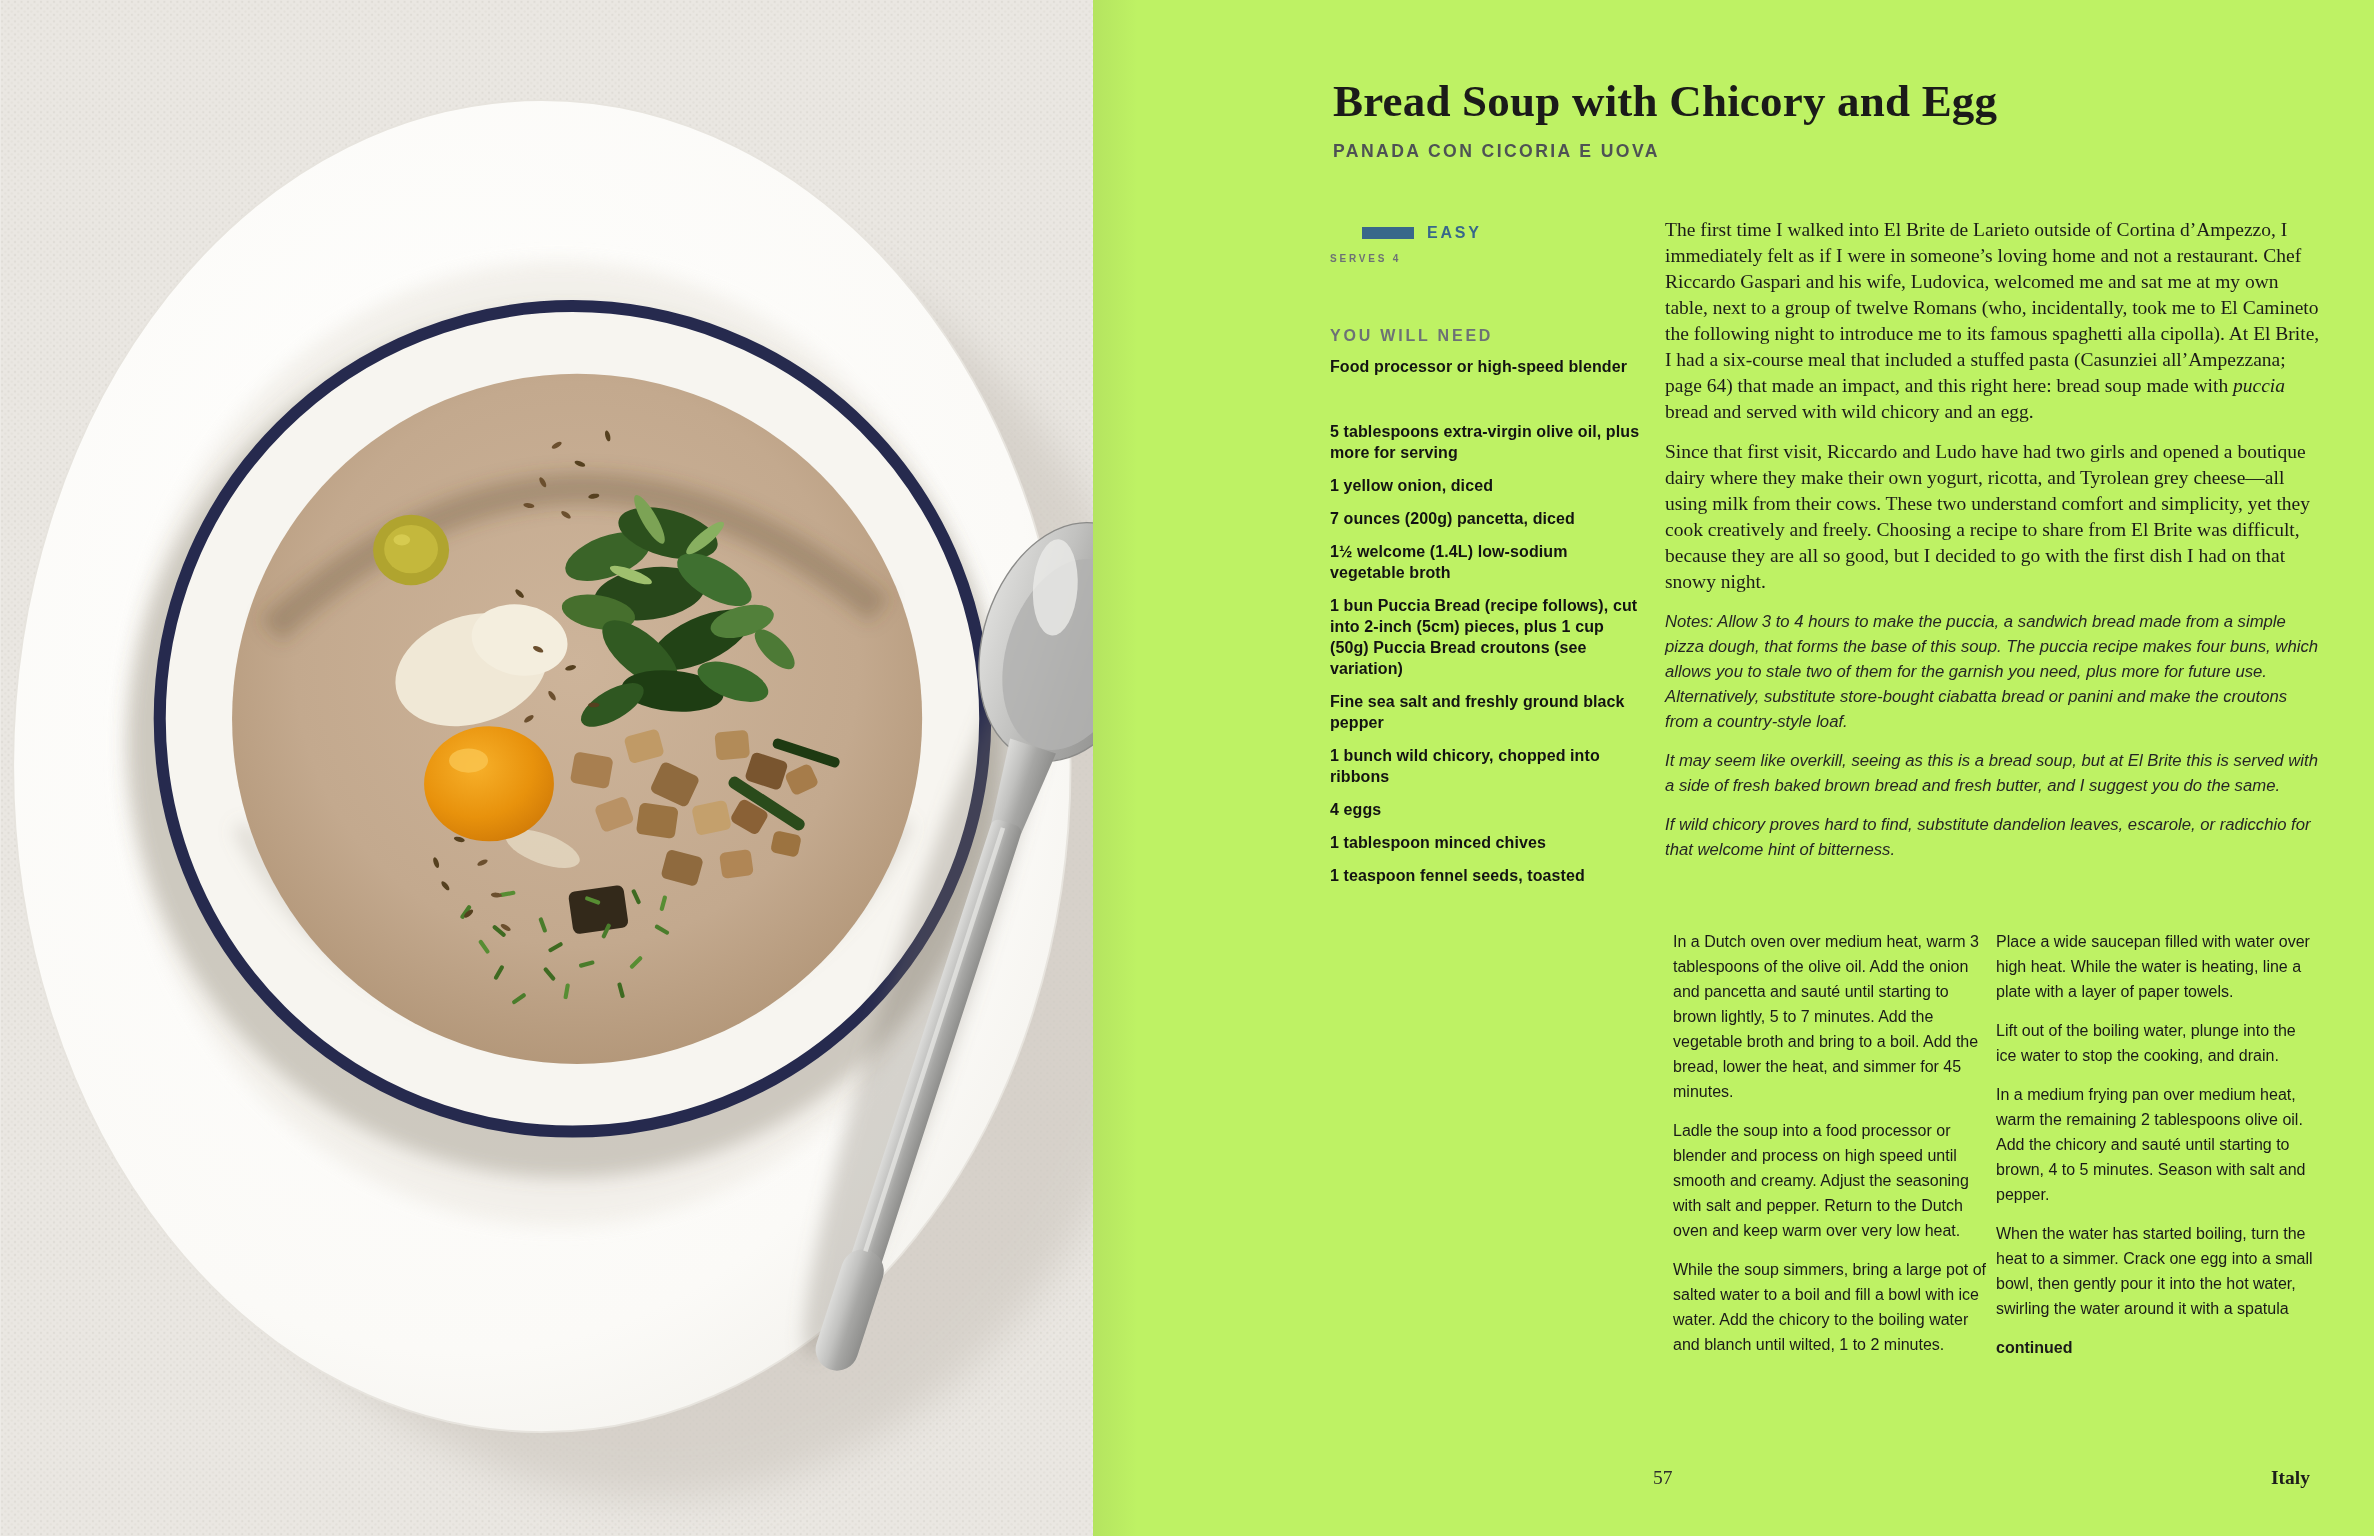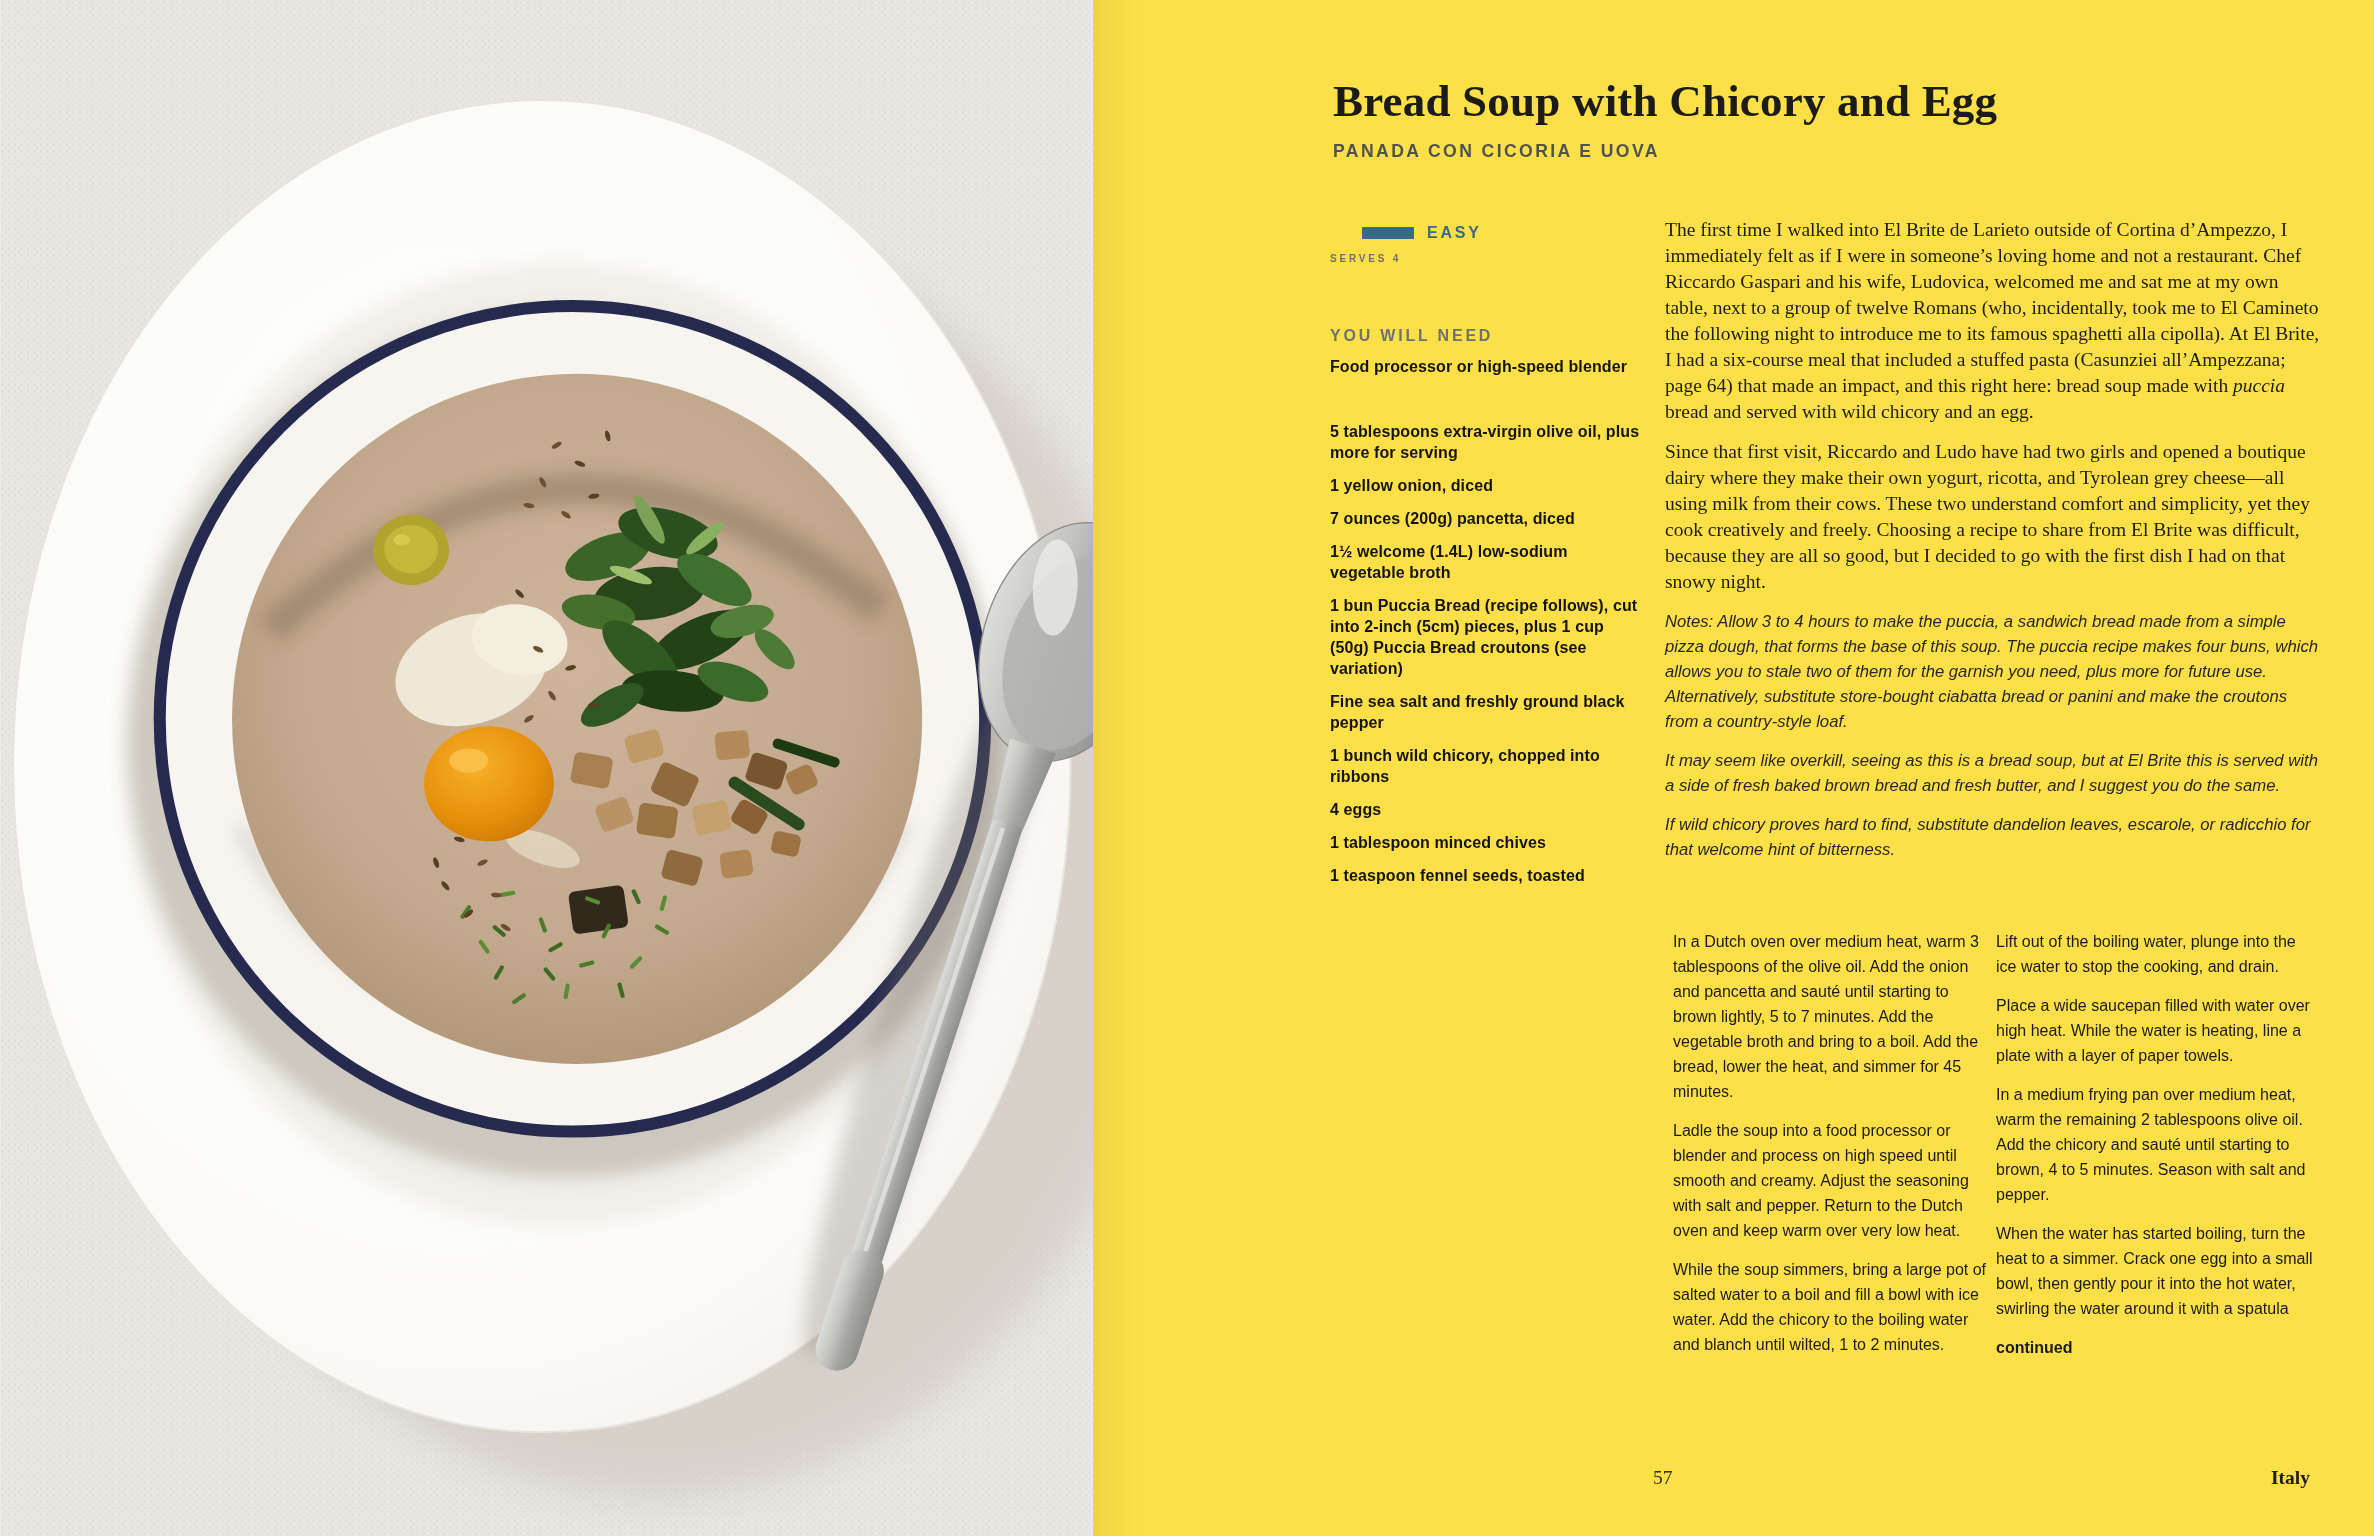--- a/index.html
+++ b/index.html
@@ -2,21 +2,21 @@
 <html style="font-size:15px"><head>
 <meta charset="utf-8">
 <style>
   html,body{margin:0;padding:0;background:#888;}
   .spread{position:relative;width:2375px;height:1536px;background:#ffffff;overflow:hidden;
           font-family:"Liberation Sans",sans-serif;}
   .photo-page{position:absolute;left:0;top:0;width:1093px;height:1536px;}
   .photo-page svg{display:block;}
   .gutter{position:absolute;left:1093px;top:0;width:45px;height:1536px;pointer-events:none;
           background:linear-gradient(to right,rgba(70,62,50,.08),rgba(70,62,50,0));}
-  .recipe-page{position:absolute;left:1093px;top:0;width:1282px;height:1536px;background:#fde047;}
+  .recipe-page{position:absolute;left:1093px;top:0;width:1282px;height:1536px;background:#bef264;}
 
   .title{position:absolute;left:240px;top:78px;margin:0;font-family:"Liberation Serif",serif;
          font-weight:700;font-size:45px;line-height:46px;letter-spacing:0.2px;color:#1b1b19;white-space:nowrap;}
   .subtitle{position:absolute;left:240px;top:141px;font-size:17.6px;font-weight:700;
             letter-spacing:2.4px;color:#4e5254;white-space:nowrap;}
 
   .meta{position:absolute;left:237px;top:224px;}
   .difficulty{display:flex;align-items:center;gap:13px;padding-left:32px;}
   .diff-bar{width:52px;height:12px;background:#38688a;}
   .diff-label{color:#38688a;font-weight:700;font-size:16px;letter-spacing:2.8px;}
@@ -245,22 +245,22 @@
       <p class="note">If wild chicory proves hard to find, substitute dandelion leaves, escarole, or radicchio for that welcome hint of bitterness.</p>
     </div>
 
     <div class="cols">
       <div class="col">
         <p>In a Dutch oven over medium heat, warm 3 tablespoons of the olive oil. Add the onion and pancetta and sauté until starting to brown lightly, 5 to 7 minutes. Add the vegetable broth and bring to a boil. Add the bread, lower the heat, and simmer for 45 minutes.</p>
         <p>Ladle the soup into a food processor or blender and process on high speed until smooth and creamy. Adjust the seasoning with salt and pepper. Return to the Dutch oven and keep warm over very low heat.</p>
         <p>While the soup simmers, bring a large pot of salted water to a boil and fill a bowl with ice water. Add the chicory to the boiling water and blanch until wilted, 1 to 2 minutes.</p>
       </div>
       <div class="col">
+        <p>Place a wide saucepan filled with water over high heat. While the water is heating, line a plate with a layer of paper towels.</p>
         <p>Lift out of the boiling water, plunge into the ice water to stop the cooking, and drain.</p>
-        <p>Place a wide saucepan filled with water over high heat. While the water is heating, line a plate with a layer of paper towels.</p>
         <p>In a medium frying pan over medium heat, warm the remaining 2 tablespoons olive oil. Add the chicory and sauté until starting to brown, 4 to 5 minutes. Season with salt and pepper.</p>
         <p>When the water has started boiling, turn the heat to a simmer. Crack one egg into a small bowl, then gently pour it into the hot water, swirling the water around it with a spatula</p>
         <p class="continued">continued</p>
       </div>
     </div>
 
     <div class="pagenum">57</div>
     <div class="region">Italy</div>
   </div>
 

